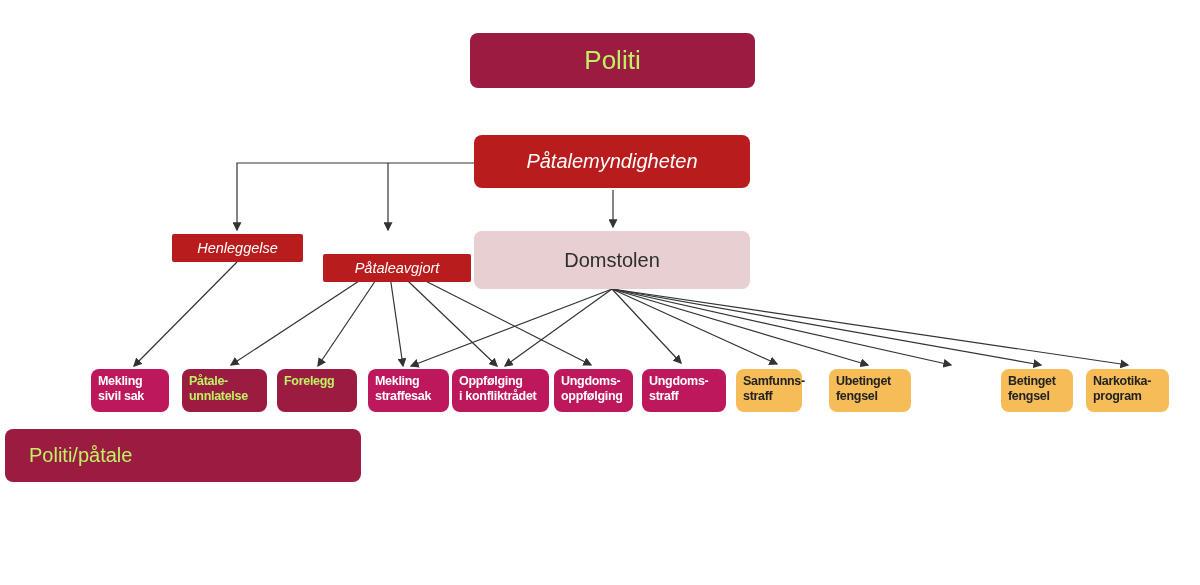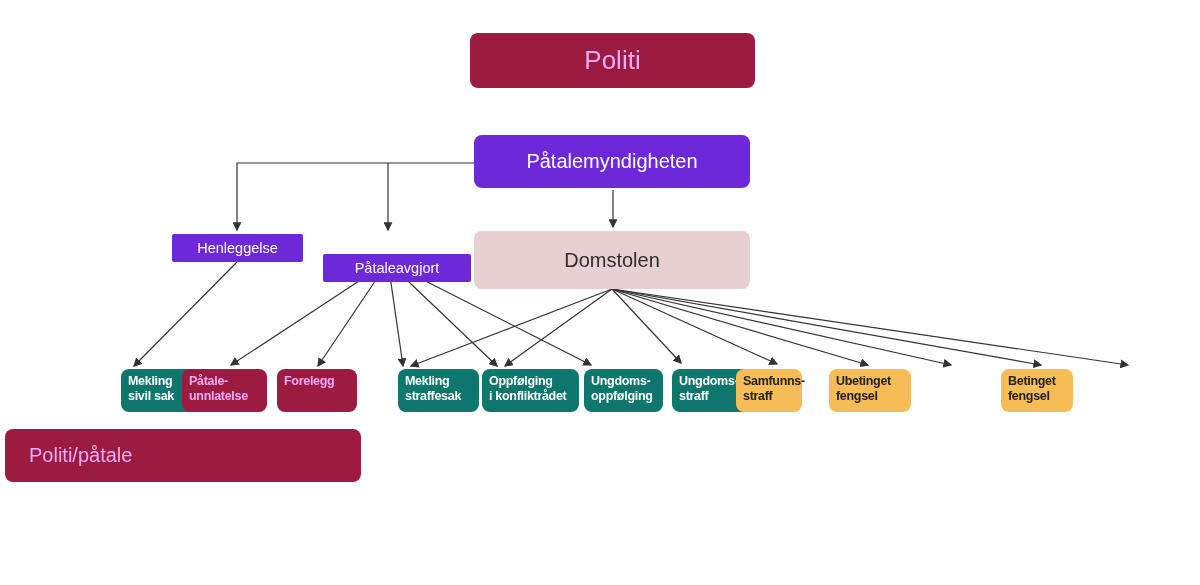--- a/index.html
+++ b/index.html
@@ -5,25 +5,25 @@
   html,body { margin:0; padding:0; background:#ffffff; }
   .stage {
     position:relative; width:1200px; height:585px; background:#ffffff;
     font-family:"Liberation Sans", sans-serif; overflow:hidden;
   }
   .box {
     position:absolute; box-sizing:border-box;
     display:flex; align-items:center; justify-content:center;
     border-radius:8px; text-align:center;
   }
-  .dark-red { background:#9B1C40; color:#f0abfc; }
-  .rose     { background:#6d28d9; color:#ffffff; }
+  .dark-red { background:#9B1C40; color:#bef264; }
+  .rose     { background:#b91c1c; color:#ffffff;font-style:italic; }
   .pink     { background:#E7CFD2; color:#2e2e2e; }
   .graybar  { background:#EBEBEB; color:#1a1a1a; }
-  .blue     { background:#0f766e; color:#ffffff;margin-left:30px; }
+  .blue     { background:#be185d; color:#ffffff; }
   .yellow   { background:#F6BC57; color:#222222; }
 
   
   .politi            { left:470px; top:33px;  width:285px; height:55px; font-size:26px; }
   .etterforskning    { left:508px; top:99px;  width:210px; height:28px; font-size:15px; font-weight:bold; border-radius:0; }
   .patalemyndigheten { left:474px; top:135px; width:276px; height:53px; font-size:20px; }
   .henleggelse       { left:172px; top:234px; width:131px; height:28px; font-size:14.5px; border-radius:2px; }
   .pataleavgjort     { left:323px; top:234px; width:148px; height:28px; font-size:14.5px; border-radius:2px;margin-top:20px; }
   .domstolen         { left:474px; top:231px; width:276px; height:58px; font-size:20px; }
 
@@ -115,17 +115,19 @@
   <div class="box blue small ob5">Ungdoms-
 oppfølging</div>
   <div class="box blue small ob6">Ungdoms-
 straff</div>
   <div class="box yellow small ob7">Samfunns-
 straff</div>
   <div class="box yellow small ob8">Ubetinget
 fengsel</div>
   <div class="box yellow small ob10">Betinget
 fengsel</div>
+  <div class="box yellow small ob11">Narkotika-
+program</div>
 
   <div class="box dark-red bar bar0">Politi/påtale</div>
 
 
 </div>
 
 </body></html>

